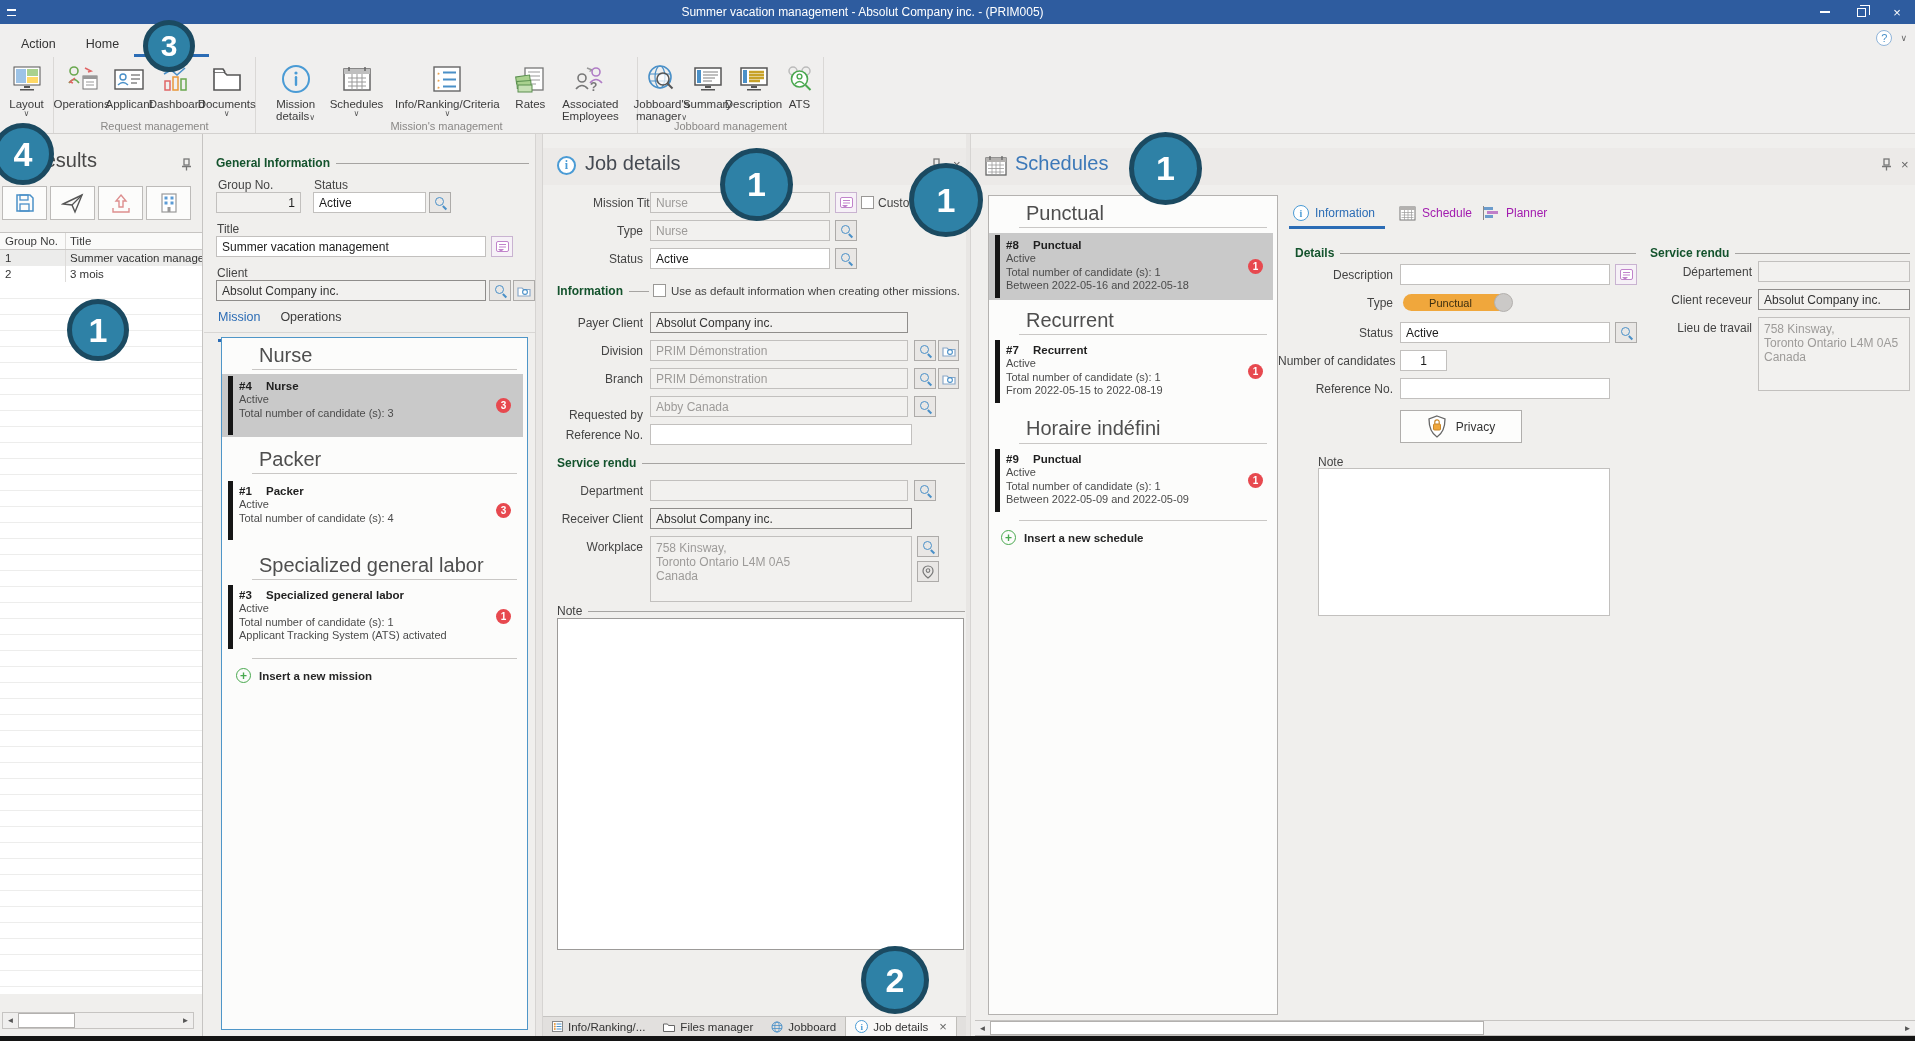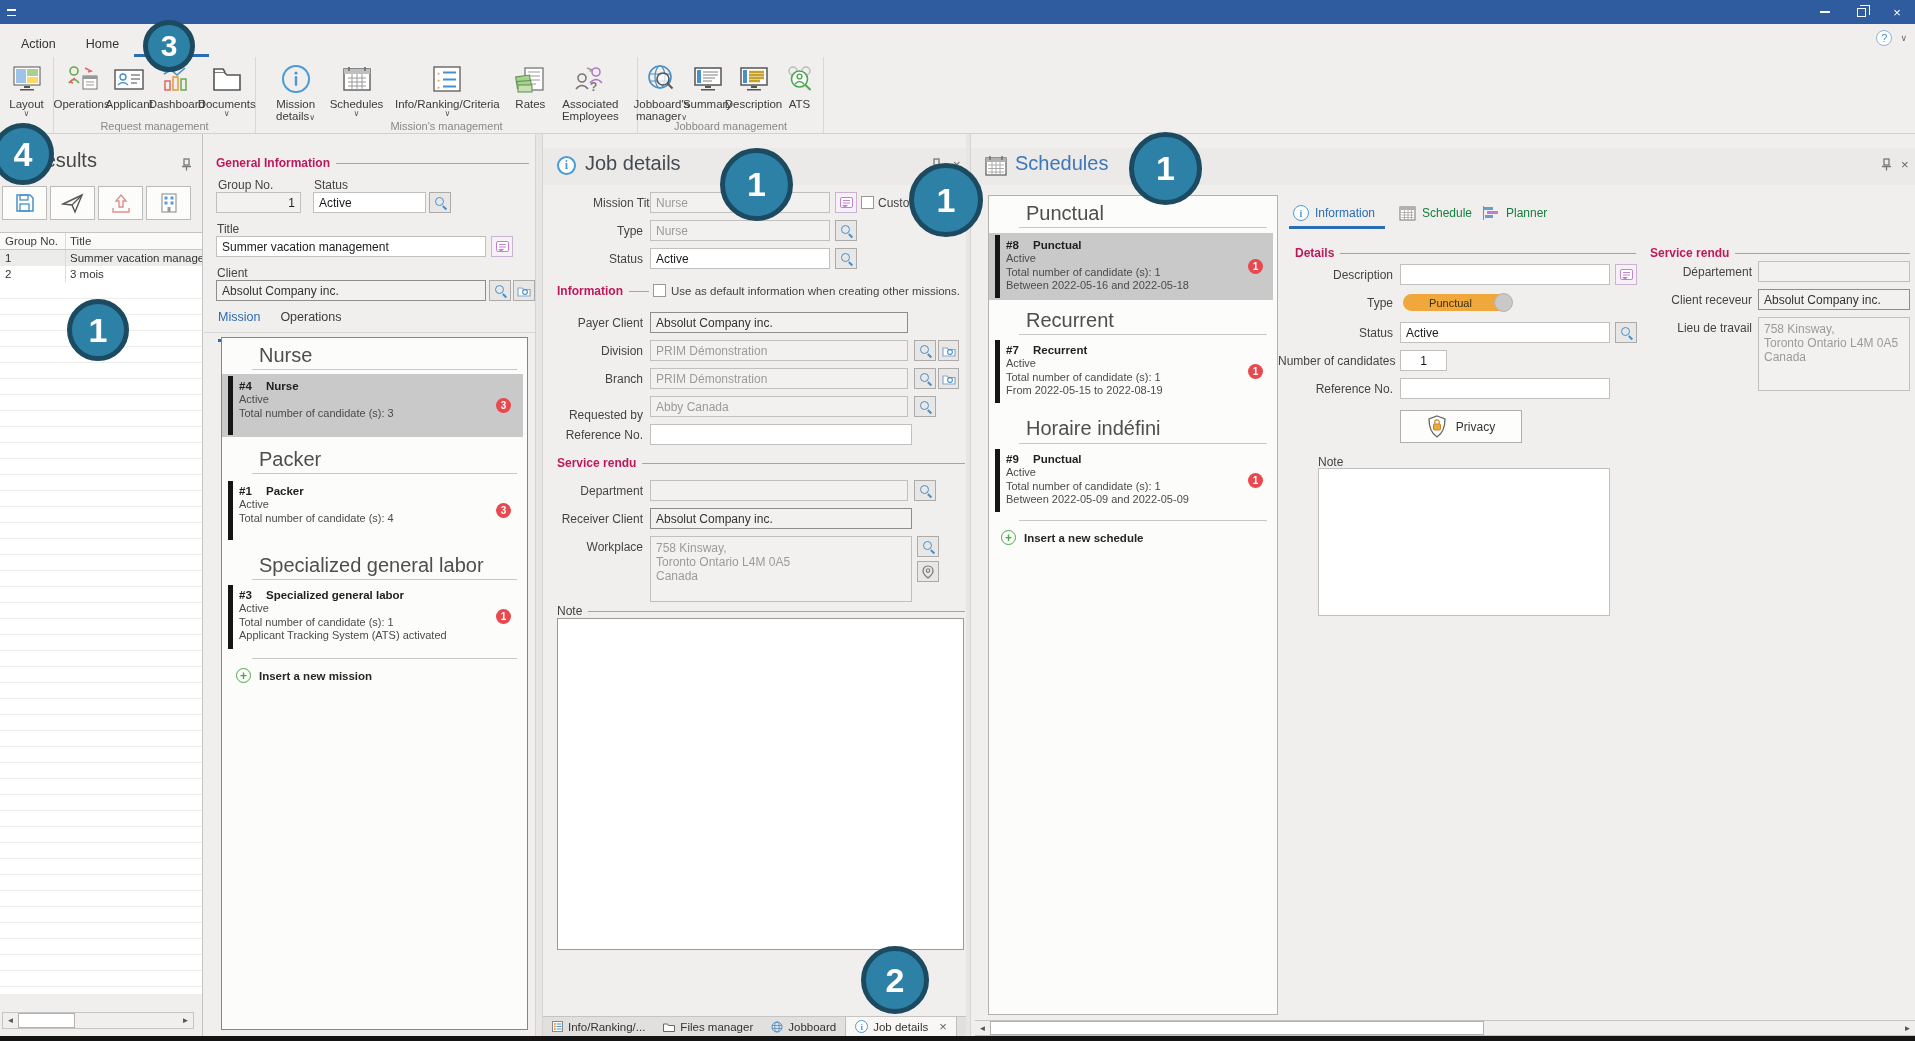--- a/index.html
+++ b/index.html
@@ -48,21 +48,21 @@
 .fld.multi{white-space:normal;line-height:14px;padding-top:4px}
 .fbtn{position:absolute;width:22px;height:21px;background:#e9e7e5;border:1px solid #adaba9;display:flex;align-items:center;justify-content:center}
 .nbtn{background:#f6f1f7;border-color:#c9b3d1}
 .icon-mag{position:relative;width:13px;height:13px;display:inline-block}
 .icon-mag::before{content:"";position:absolute;left:1px;top:1px;width:7px;height:7px;border:1.5px solid #4a90c8;border-radius:50%}
 .icon-mag::after{content:"";position:absolute;left:9px;top:9px;width:5px;height:1.5px;background:#4a90c8;transform:rotate(45deg);transform-origin:left center}
 .icon-note{position:relative;width:13px;height:11px;display:inline-block;border:1.3px solid #c183cb;border-radius:2px;background:#fff}
 .icon-note::before{content:"";position:absolute;left:1px;bottom:-4px;border:3px solid transparent;border-top-color:#c183cb}
 .icon-note::after{content:"";position:absolute;left:2px;top:2px;width:7px;height:1px;background:#c183cb;box-shadow:0 2.5px 0 #c183cb}
 .cb{position:absolute;width:13px;height:13px;background:#fff;border:1px solid #9a9896}
-.shdr{position:absolute;display:flex;align-items:center;gap:6px;font-weight:bold;color:#be185d;font-size:12px;white-space:nowrap}
+.shdr{position:absolute;display:flex;align-items:center;gap:6px;font-weight:bold;color:#14532d;font-size:12px;white-space:nowrap}
 .shdr::after{content:"";flex:1;border-top:1px solid #a6a4a2}
 .shdr.light{font-weight:normal;color:#3f3f3f}
 .badge{position:absolute;width:15px;height:15px;border-radius:50%;background:#e7494f;color:#fff;font-size:10px;font-weight:bold;display:flex;align-items:center;justify-content:center}
 .lbox{position:absolute;background:#fcfcfb;border:1px solid #4f96c8}
 .sect-title{position:absolute;left:37px;font-size:20px;color:#4e4e4e;font-weight:300;white-space:nowrap}
 .sect-line{position:absolute;left:30px;right:10px;border-top:1px solid #c9c7c5}
 .item{position:absolute;left:0;right:4px}
 .item.sel{background:#c9c9c9}
 .item .bar{position:absolute;left:6px;top:2px;bottom:2px;width:5px;background:#151515}
 .item .tx{position:absolute;left:17px;top:5px;right:30px}
@@ -94,38 +94,39 @@
 
 .gi-tabs{position:absolute;left:14px;top:176px;display:flex;gap:20px;font-size:12.5px}
 .gi-tab{padding-bottom:15px;color:#3c3c3c}
 .gi-tab.active{color:#2b6cb5;border-bottom:3px solid #2b6cb5}
 .gi-tabsep{position:absolute;left:0;right:0;top:198px;border-top:1px solid #d8d6d4}
 
 .jd-tabs{position:absolute;left:0;right:0;bottom:0;height:20px;background:#e2e0de;border-top:1px solid #c6c4c2;display:flex;align-items:stretch;font-size:11.5px;color:#333}
 .jdtab{display:flex;align-items:center;gap:5px;padding:0 9px;white-space:nowrap}
 .jdtab.active{background:#f8f7f6;border-left:1px solid #c0beba;border-right:1px solid #c0beba}
 
-.dtab{position:absolute;display:flex;align-items:center;gap:6px;font-size:12px;color:#15803d}
+.dtab{position:absolute;display:flex;align-items:center;gap:6px;font-size:12px;color:#a21caf}
 .dtab.active{color:#2b6cb5}
 .dtab-underline{position:absolute;height:3px;background:#2b6cb5}
 .pill{position:absolute;width:109px;height:17px;border-radius:9px;background:#f0a73c;display:flex;align-items:center;justify-content:center;font-size:11px;color:#3d2f10}
 .pill .knob{position:absolute;right:-1px;top:-1px;width:19px;height:19px;border-radius:50%;background:#cbc9c7;border:1px solid #b3b1af}
 .privacy-btn{position:absolute;display:flex;align-items:center;gap:9px;justify-content:center;background:#fdfdfc;border:1px solid #b0aeac;font-size:12px;color:#333}
 .notebox{position:absolute;background:#fff;border:1px solid #9c9a98}
 
 .callout{position:absolute;border-radius:50%;background:#2e81a6;border:5px solid #1b4a61;color:#fff;font-weight:bold;display:flex;align-items:center;justify-content:center;z-index:50;font-size:34px}
 svg{display:block}
 </style>
 </head>
 <body>
 
 <div class="titlebar">
   <div class="app-icon">
       <span></span>
     </div>
+  <div class="tb-title">Summer vacation management - Absolut Company inc. - (PRIM005)</div>
   <div class="win-controls">
     <div class="win-btn">
         <span class="glyph-min"></span>
       </div>
     <div class="win-btn">
         <span class="glyph-restore"></span>
       </div>
     <div class="win-btn">
         <span>×</span>
       </div>

